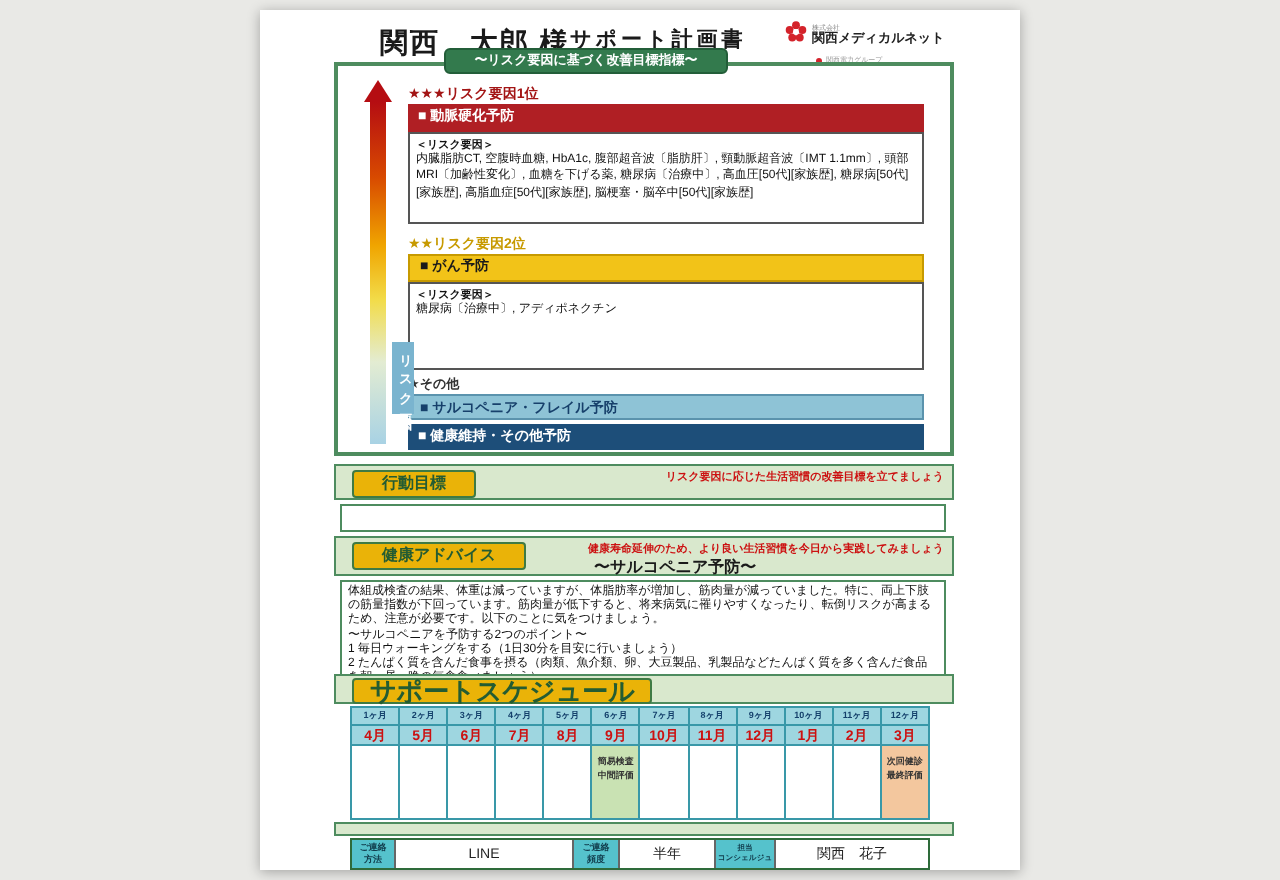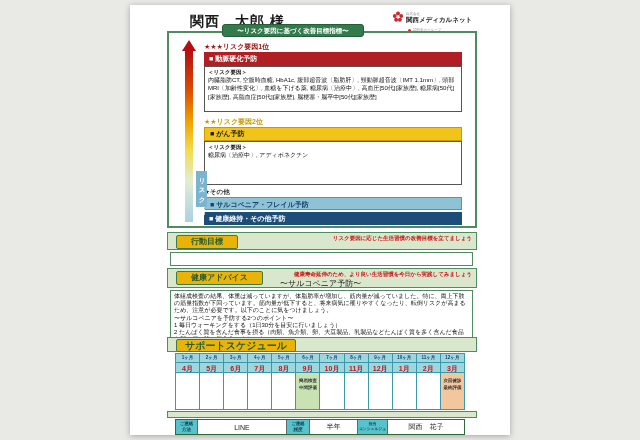--- a/index.html
+++ b/index.html
@@ -51,23 +51,23 @@
   .f-label { font-size:5.5px; font-weight:bold; color:#111; }
   .f-text { font-size:6px; line-height:1.4; color:#111; }
 
   
   .band { position:absolute; left:37px; width:310px; background:#d9e8cd; border:1.5px solid #4e8c5f; }
   .band-action { top:227px; height:18px; }
   .band-advice { top:263px; height:20px; }
   .band-schedule { top:332px; height:15px; }
   .sec-label { position:absolute; left:8px; top:2px; background:#eab308; border:1.5px solid #3f7a44;
                color:#245c32; font-weight:bold; font-size:8px; padding:0 14px; border-radius:2px; line-height:12px; }
-  .sec-label.small { font-size:10px; padding:0 8px; top:1px; line-height:11px; }
+  .sec-label.small { font-size:13px; padding:0 8px; top:1px; line-height:11px; }
   .band-note { position:absolute; right:4px; top:2px; font-size:5.5px; font-weight:bold; color:#cc1111; }
-  .advice-subtitle { position:absolute; left:112px; top:9px; font-size:8px; font-weight:normal; color:#1a1a1a; }
+  .advice-subtitle { position:absolute; left:129px; top:9px; font-size:8px; font-weight:bold; color:#1a1a1a; }
   .empty-box { position:absolute; left:40px; top:247px; width:303px; height:14px; background:#fff; border:1.5px solid #4e8c5f; }
   .advice-box { position:absolute; left:40px; top:285px; width:303px; height:49px; background:#fff;
                 border:1.5px solid #4e8c5f; padding:2px 3px; overflow:hidden; }
   .advice-box div { font-size:6px; line-height:1.2; color:#111; }
 
   
   .sched-table { position:absolute; left:45px; top:348px; width:290px; border:1px solid #3998a8; background:#fff; }
   .srow { display:flex; }
   .srow > div { flex:1; text-align:center; border-right:1px solid #3998a8; overflow:hidden; }
   .srow > div:last-child { border-right:none; }
@@ -90,20 +90,21 @@
   .c-value { font-size:7px; color:#222; }
   .w22{width:22px;} .w89{width:89px;} .w23{width:23px;} .w48{width:48px;} .w24{width:30px;} .wfill{flex:1;}
 </style>
 </head>
 <body>
 
 <div class="canvas">
   <div class="page">
 
     <div class="patient-name">関西　太郎 様</div>
+    <div class="doc-title">サポート計画書</div>
 
     <div class="logo">
       <div class="logo-top">
         <span>
           <svg width="12" height="12" viewBox="0 0 14 14">
             <g fill="#d4232b">
               <circle cx="7" cy="3" r="2.3"></circle>
                 <circle cx="3.3" cy="5.8" r="2.3"></circle>
                 <circle cx="10.7" cy="5.8" r="2.3"></circle>
               <circle cx="4.8" cy="10.2" r="2.3"></circle>

